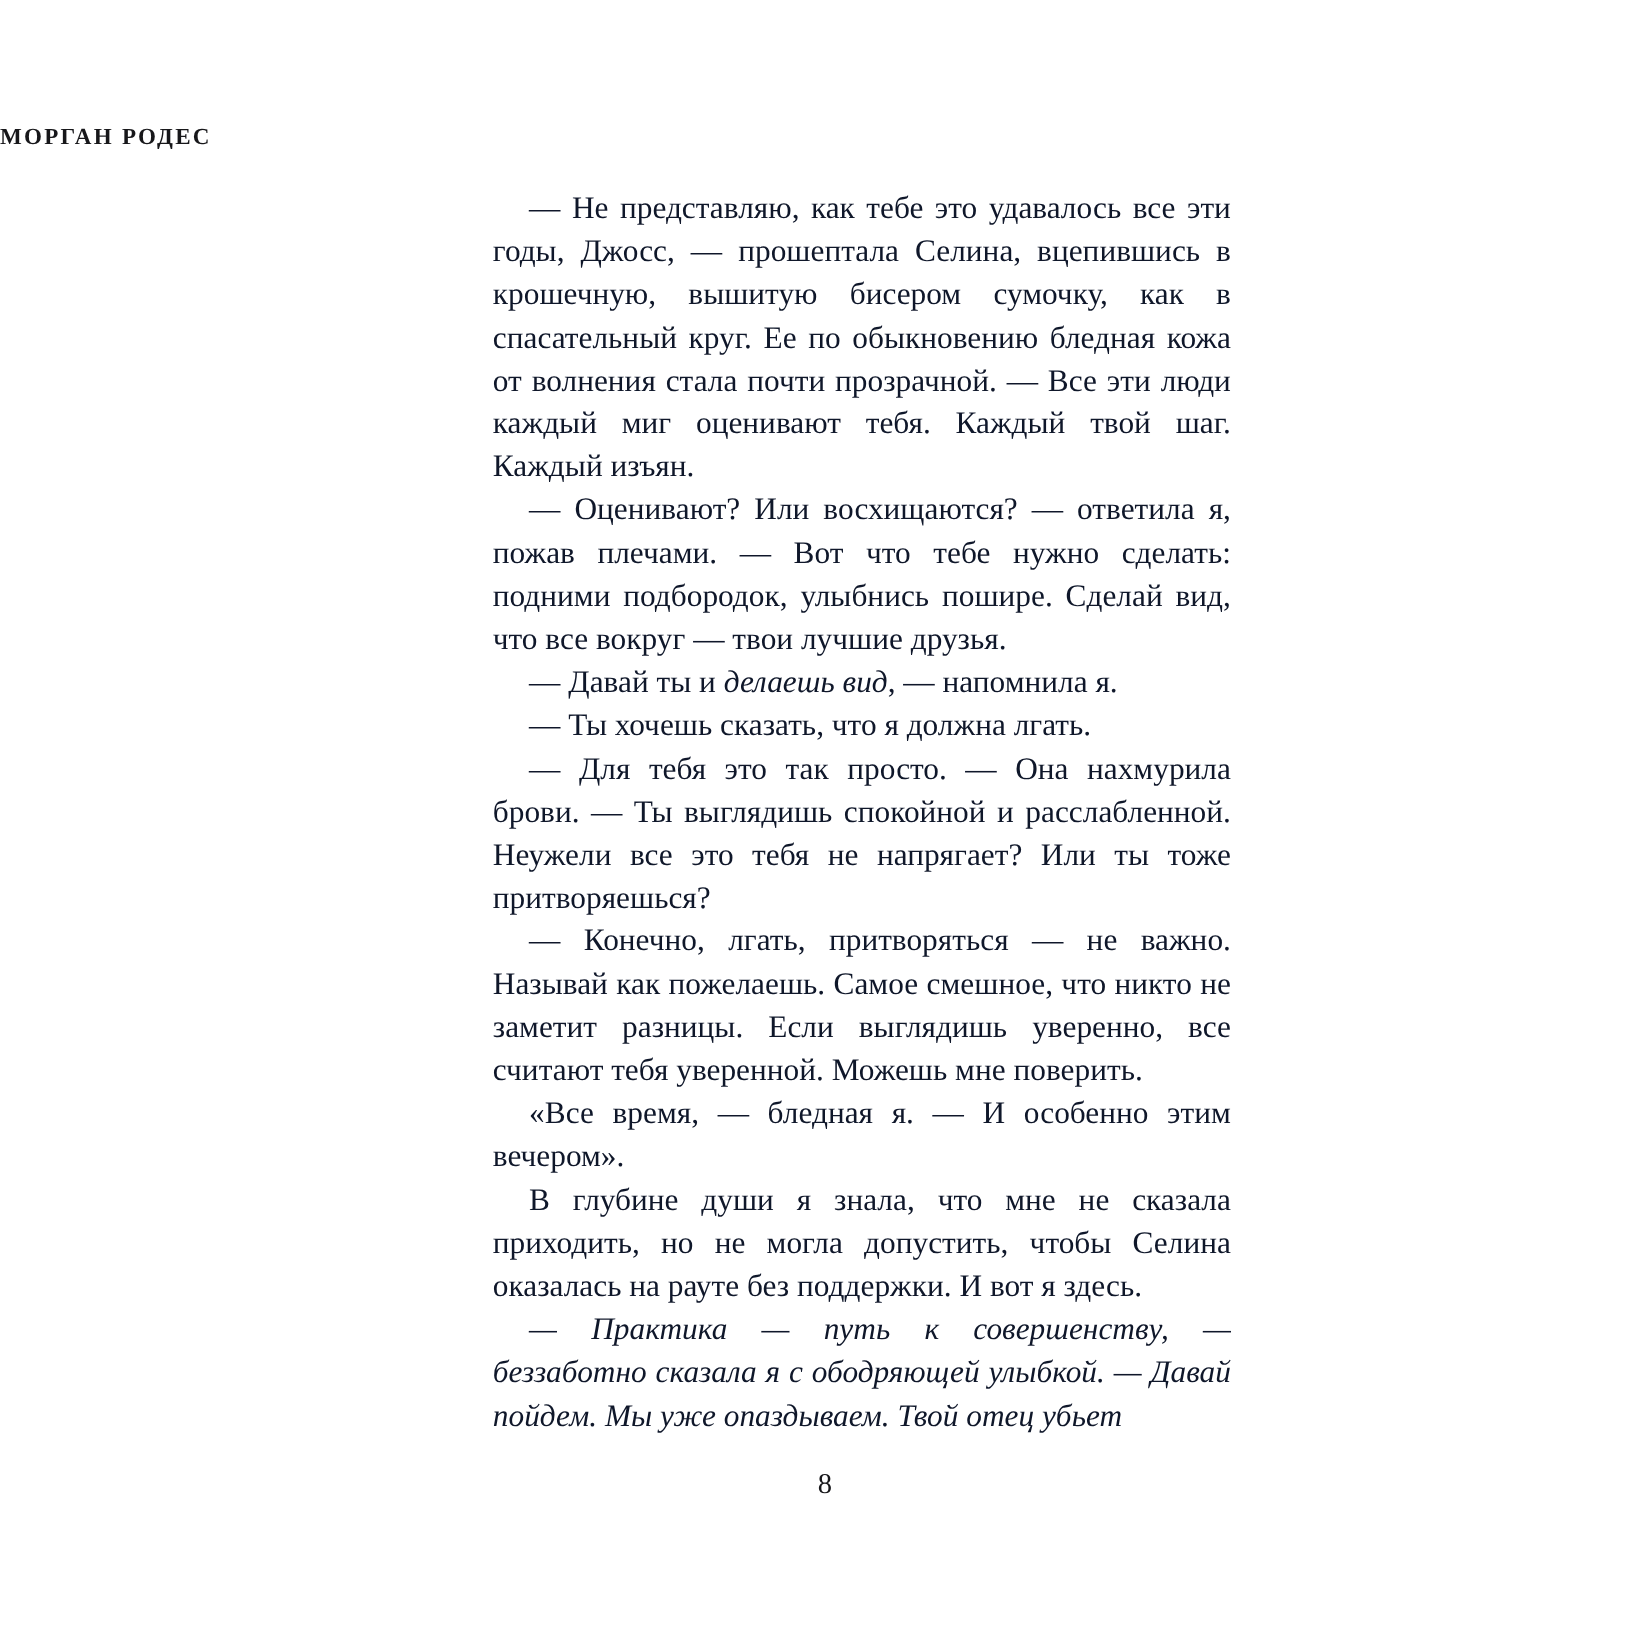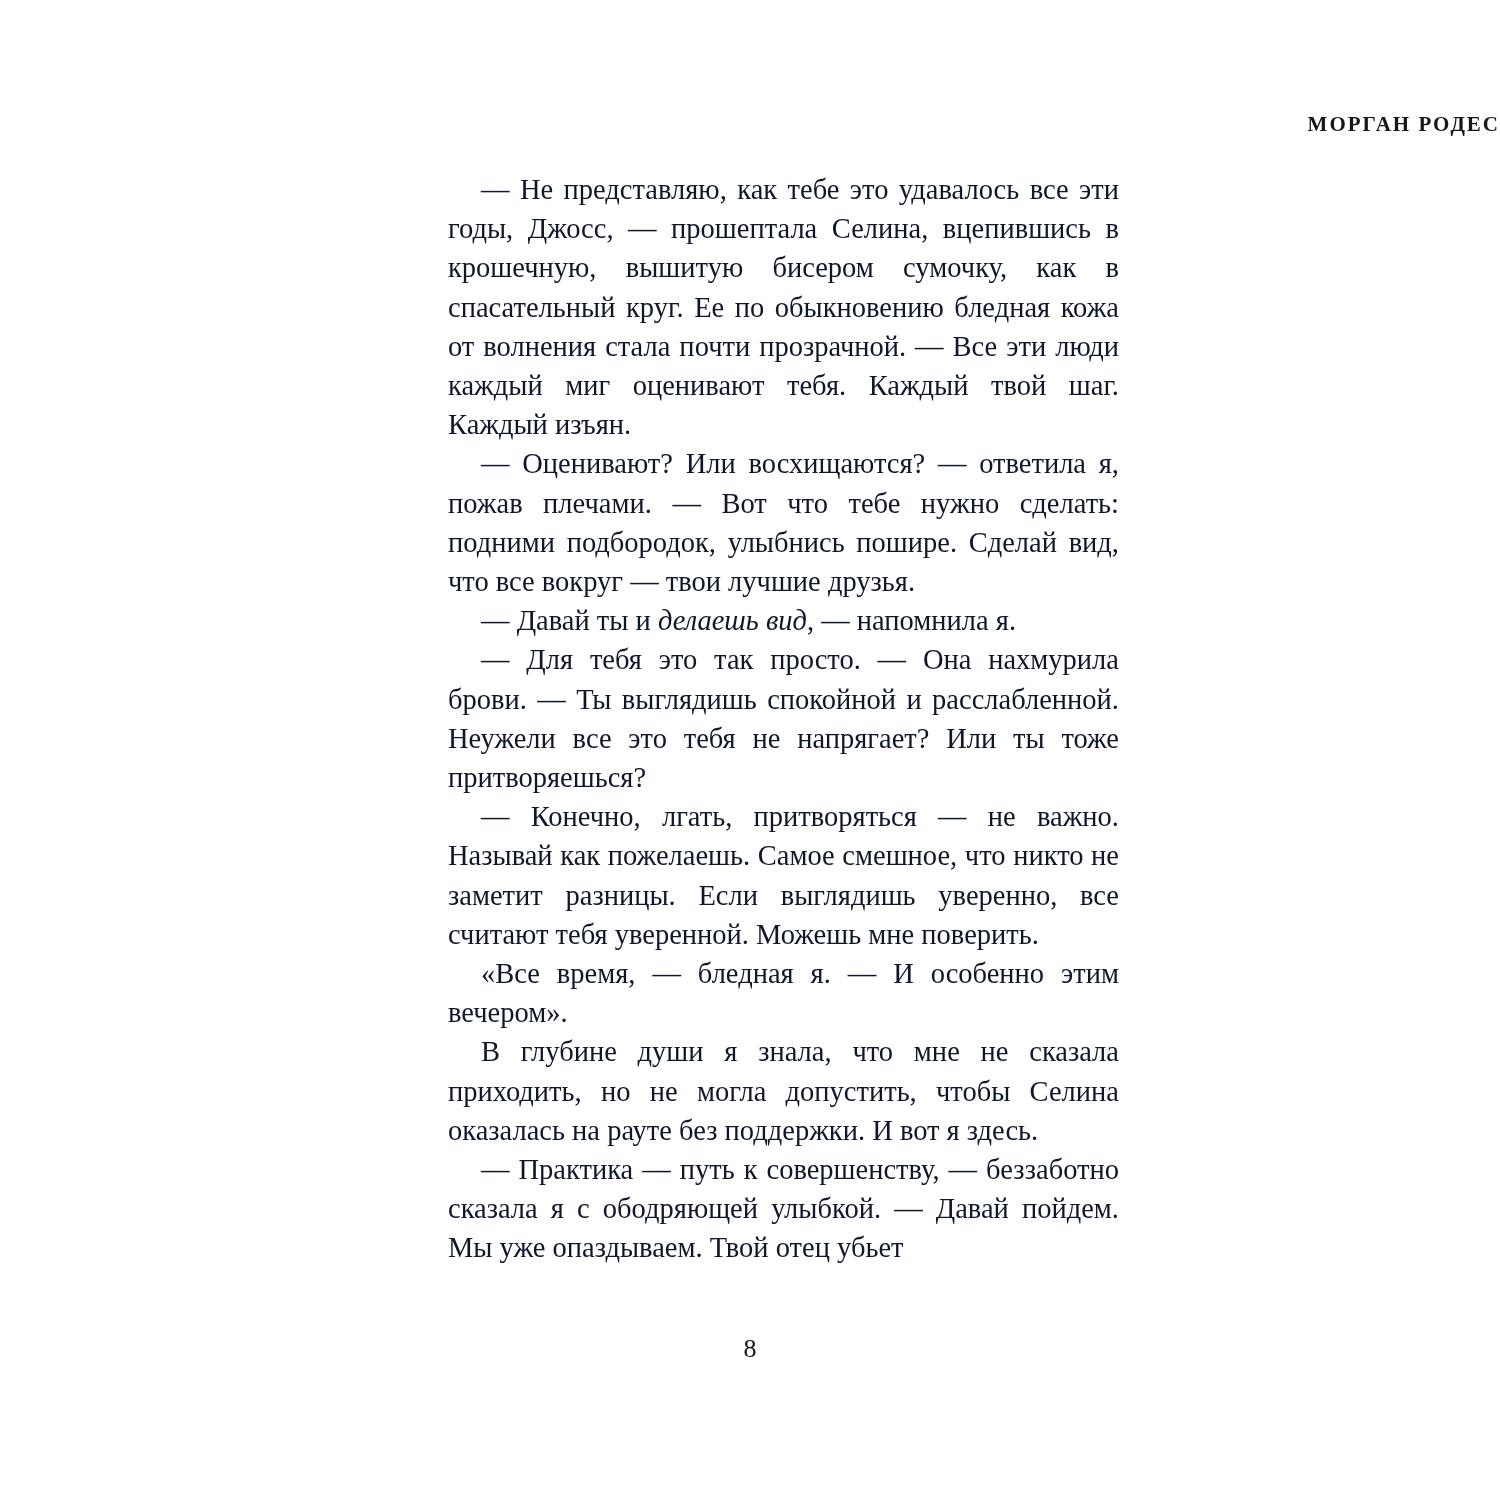--- a/index.html
+++ b/index.html
@@ -19,21 +19,21 @@
     color: #17171a;
     -webkit-font-smoothing: antialiased;
   }
 
   
   .running-head {
     position: absolute;
     top: 112px;
     left: 0;
     width: 1500px;
-    text-align: right;
+    text-align: left;
     font-family: "Liberation Serif", "DejaVu Serif", serif;
     font-weight: bold;
     font-size: 21px;
     letter-spacing: 2.0px;
     color: #17171a;
     white-space: pre;
   }
 
   
   .text-column {
@@ -51,20 +51,21 @@
 
   .text-column p {
     margin: 0;
     text-indent: 33px;
     text-align: justify;
   }
 
   
   .text-column p:last-child {
     text-align: justify;
+    font-style: italic;
   }
 
   .em {
     font-style: italic;
   }
 
   
   .folio {
     position: absolute;
     top: 1334px;
@@ -85,20 +86,21 @@
 
   <div class="text-column">
 
     <p>— Не представляю, как тебе это удавалось все эти годы, Джосс, — прошептала Селина, вцепившись в крошечную, вышитую бисером сумочку, как в спасательный круг. Ее по обыкновению бледная кожа от волнения стала почти прозрачной. — Все эти люди каждый миг оценивают тебя. Каждый твой шаг. Каждый изъян.</p>
 
     <p>— Оценивают? Или восхищаются? — ответила я, пожав плечами. — Вот что тебе нужно сделать: подними подбородок, улыбнись пошире. Сделай вид, что все вокруг — твои лучшие друзья.</p>
 
 
     <p><span>— Давай ты и </span><span class="em">делаешь вид</span><span>, — напомнила я.</span></p>
 
+    <p>— Ты хочешь сказать, что я должна лгать.</p>
 
     <p>— Для тебя это так просто. — Она нахмурила брови. — Ты выглядишь спокойной и расслабленной. Неужели все это тебя не напрягает? Или ты тоже притворяешься?</p>
 
     <p>— Конечно, лгать, притворяться — не важно. Называй как пожелаешь. Самое смешное, что никто не заметит разницы. Если выглядишь уверенно, все считают тебя уверенной. Можешь мне поверить.</p>
 
     <p>«Все время, — бледная я. — И особенно этим вечером».</p>
 
     <p>В глубине души я знала, что мне не сказала приходить, но не могла допустить, чтобы Селина оказалась на рауте без поддержки. И вот я здесь.</p>
 
     <p>— Практика — путь к совершенству, — беззаботно сказала я с ободряющей улыбкой. — Давай пойдем. Мы уже опаздываем. Твой отец убьет</p>

